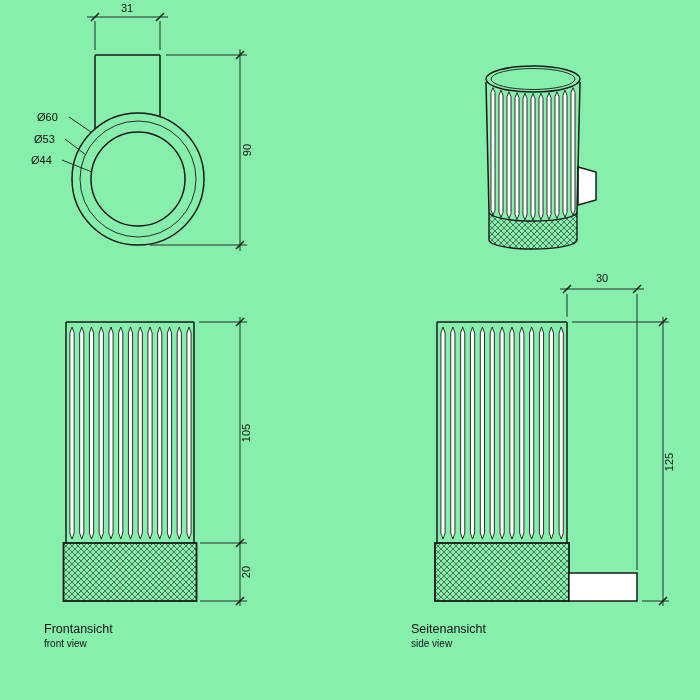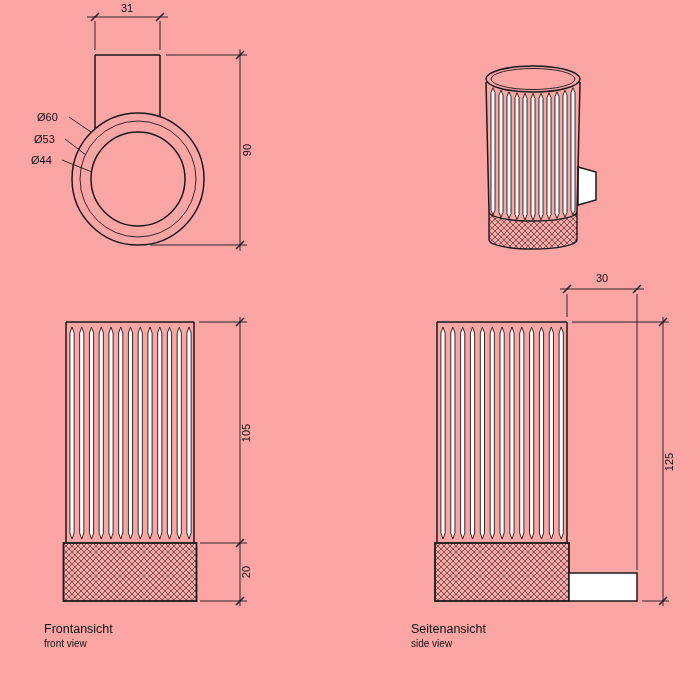--- a/index.html
+++ b/index.html
@@ -1,16 +1,16 @@
 <!DOCTYPE html>
 <html><head>
 <meta charset="utf-8">
 <style>
   html,body{margin:0;padding:0;background:#ffffff;}
-  .stage{width:700px;height:700px;background:#fca5a5;position:relative;font-family:"Liberation Sans",sans-serif;}
+  .stage{width:700px;height:700px;background:#86efac;position:relative;font-family:"Liberation Sans",sans-serif;}
   svg{display:block}
   .thin{stroke:#1a1a1a;stroke-width:0.9;fill:none;}
   .med{stroke:#1a1a1a;stroke-width:1.5;fill:none;}
   .dim{stroke:#1a1a1a;stroke-width:0.9;fill:none;}
   .tick{stroke:#1a1a1a;stroke-width:1.4;}
   .flute{fill:#ffffff;stroke:#1a1a1a;stroke-width:0.9;}
   .hatch{fill:url(#xh);stroke:#1a1a1a;stroke-width:1.8;}
   .hatchlt{fill:url(#xh);stroke:#1a1a1a;stroke-width:1.4;}
   .white{fill:#ffffff;stroke:#1a1a1a;stroke-width:1.5;}
   text{fill:#111111;font-family:"Liberation Sans",sans-serif;}

